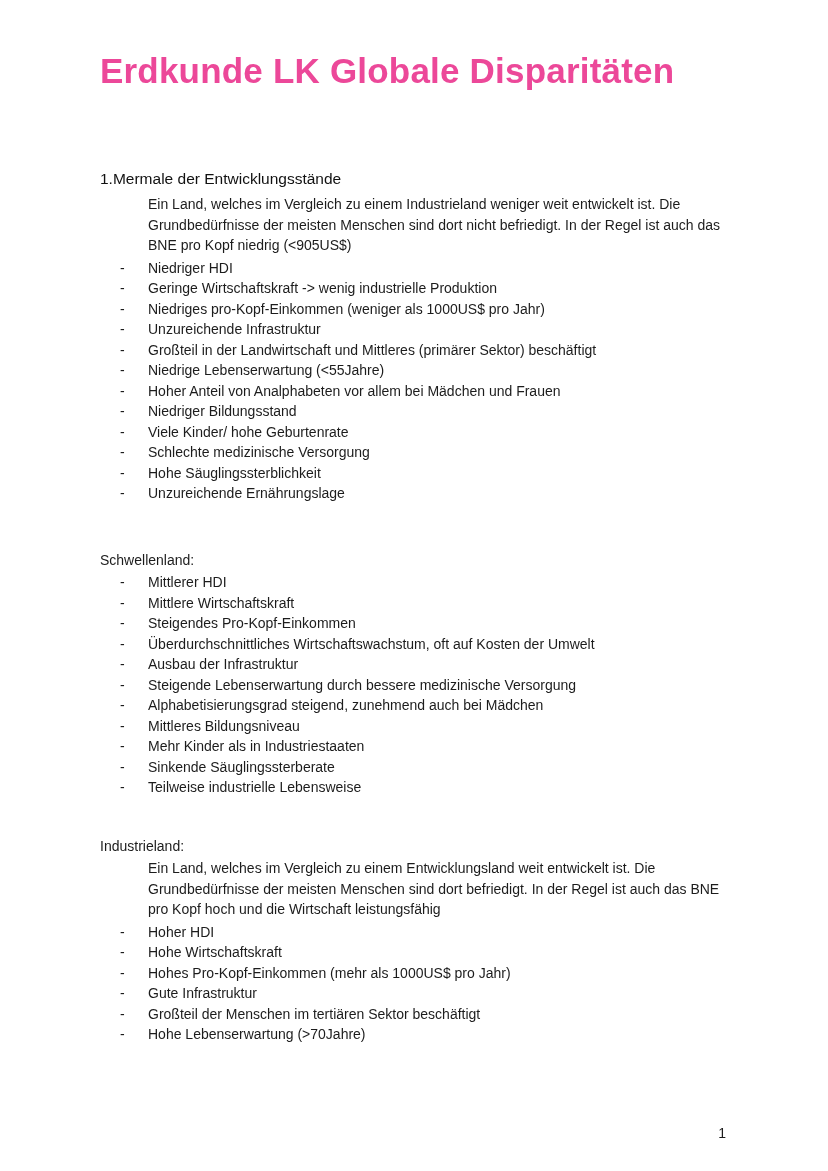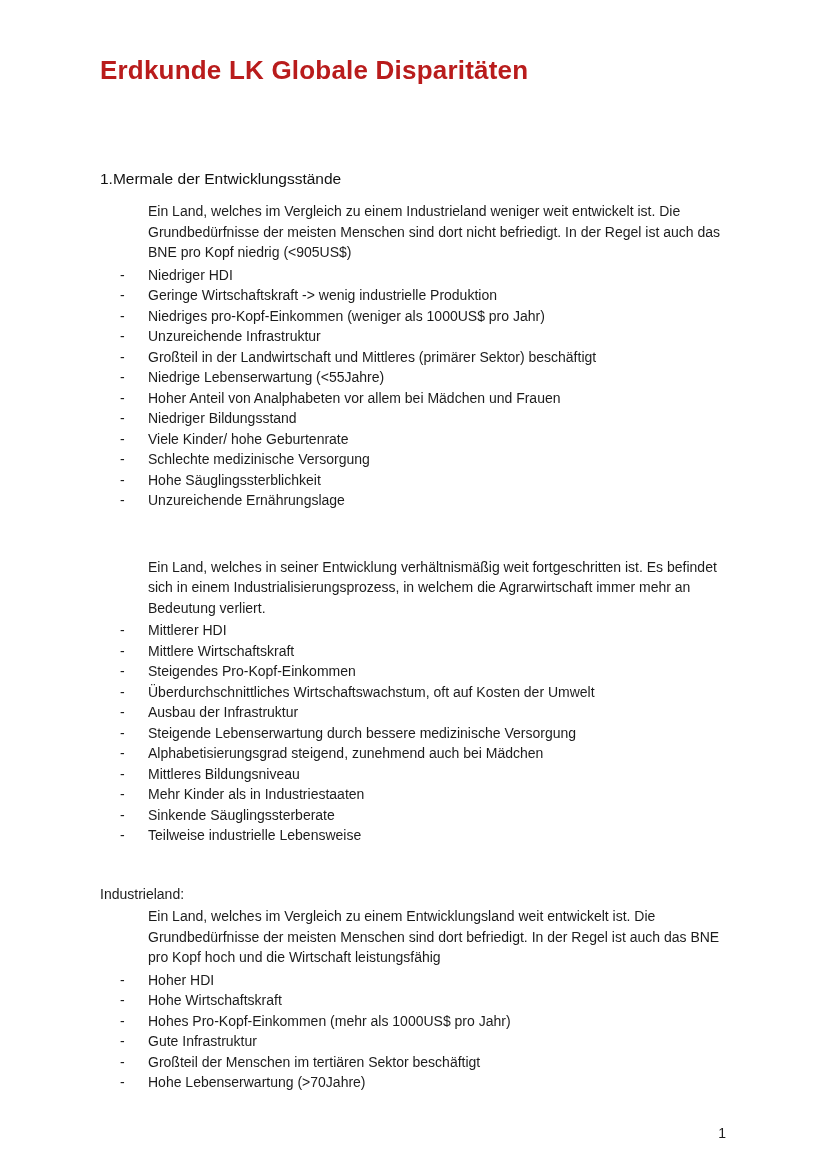--- a/index.html
+++ b/index.html
@@ -15,28 +15,28 @@
     box-sizing: border-box;
     padding: 55px 96px 0 100px;
     font-family: "Liberation Sans", sans-serif;
     color: #1c1c1c;
     font-size: 14px;
     line-height: 20.5px;
     overflow: hidden;
   }
   .doc-title {
     margin: 0 0 82px 0;
-    font-size: 26px;
+    font-size: 35px;
     line-height: 31px;
     font-weight: 600;
-    color: #b91c1c;
+    color: #ec4899;
     letter-spacing: 0.2px;
   }
   .doc-heading {
-    margin: 0 0 12px 0;
+    margin: 0 0 5px 0;
     font-size: 15.5px;
     line-height: 21px;
     font-weight: 400;
     color: #111111;
   }
   .section { margin: 0; }
   .section.sec-2 { margin-top: 46px; }
   .section.sec-3 { margin-top: 38px; }
   .section-label {
     margin: 0 0 2px 0;
@@ -128,21 +128,21 @@
           <span class="bullet-text">Hohe Säuglingssterblichkeit</span>
         </li>
       <li class="bullet-item">
           <span class="dash">-</span>
           <span class="bullet-text">Unzureichende Ernährungslage</span>
         </li>
     </ul>
   </section>
 
   <section class="section sec-2">
-    <p class="section-para">Ein Land, welches in seiner Entwicklung verhältnismäßig weit fortgeschritten ist. Es befindet sich in einem Industrialisierungsprozess, in welchem die Agrarwirtschaft immer mehr an Bedeutung verliert.</p>
+    <div class="section-label">Schwellenland:</div>
     <ul class="bullet-list">
       <li class="bullet-item">
           <span class="dash">-</span>
           <span class="bullet-text">Mittlerer HDI</span>
         </li>
       <li class="bullet-item">
           <span class="dash">-</span>
           <span class="bullet-text">Mittlere Wirtschaftskraft</span>
         </li>
       <li class="bullet-item">

